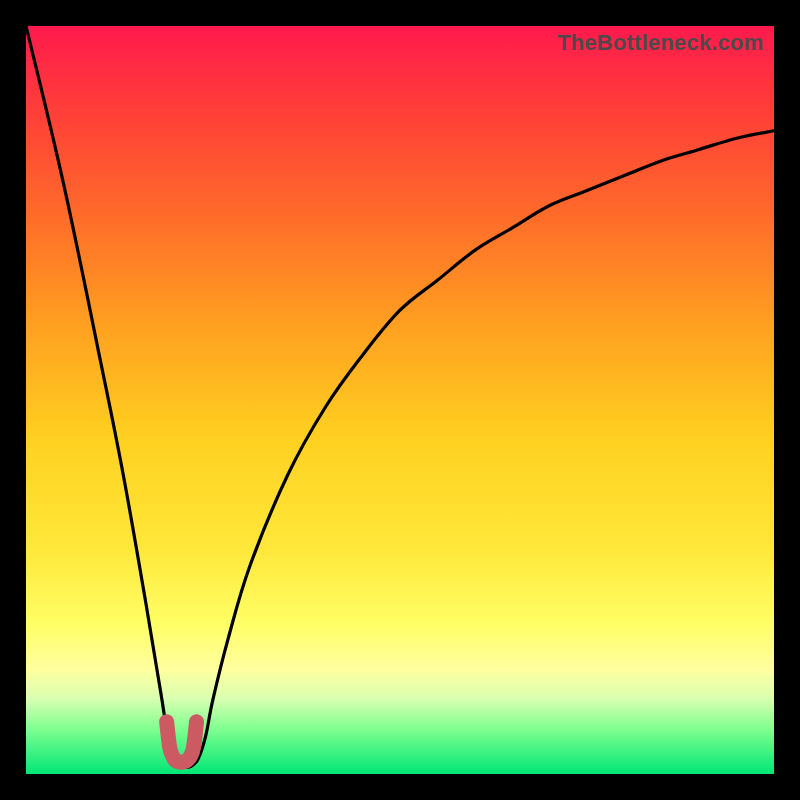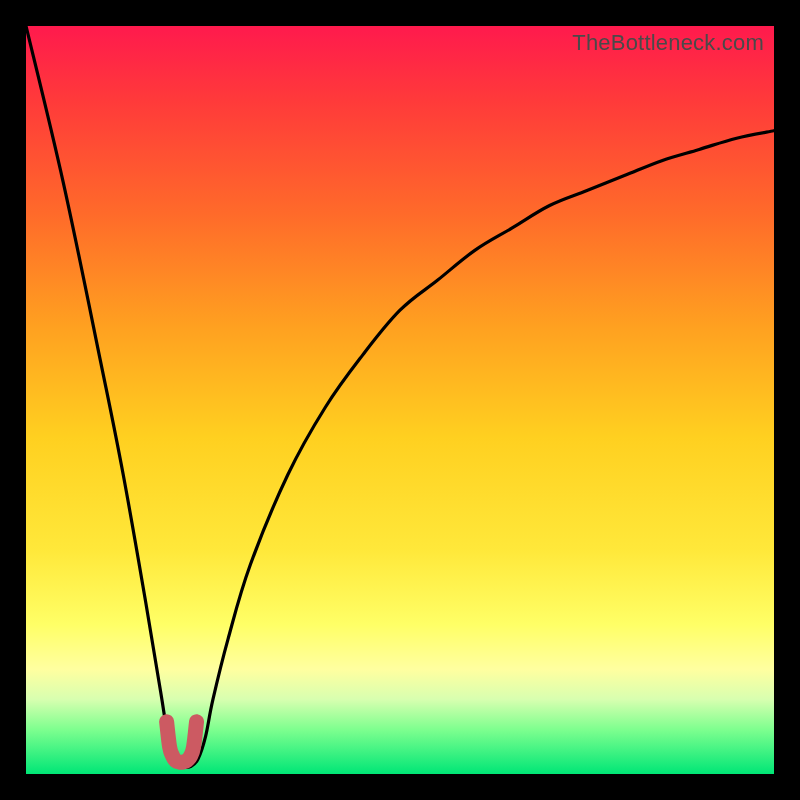--- a/index.html
+++ b/index.html
@@ -30,21 +30,21 @@
       #7fff8f 94%,
       #00e676 100%
     );
   }
   .watermark {
     position: absolute;
     top: 4px;
     right: 10px;
     color: #4a4a4a;
     font-size: 22px;
-    font-weight: 400;
+    font-weight: 700;
     letter-spacing: 0.2px;
     z-index: 30;
   }
   svg.curves {
     position: absolute;
     left: 0;
     top: 0;
     width: 748px;
     height: 748px;
     z-index: 20;

